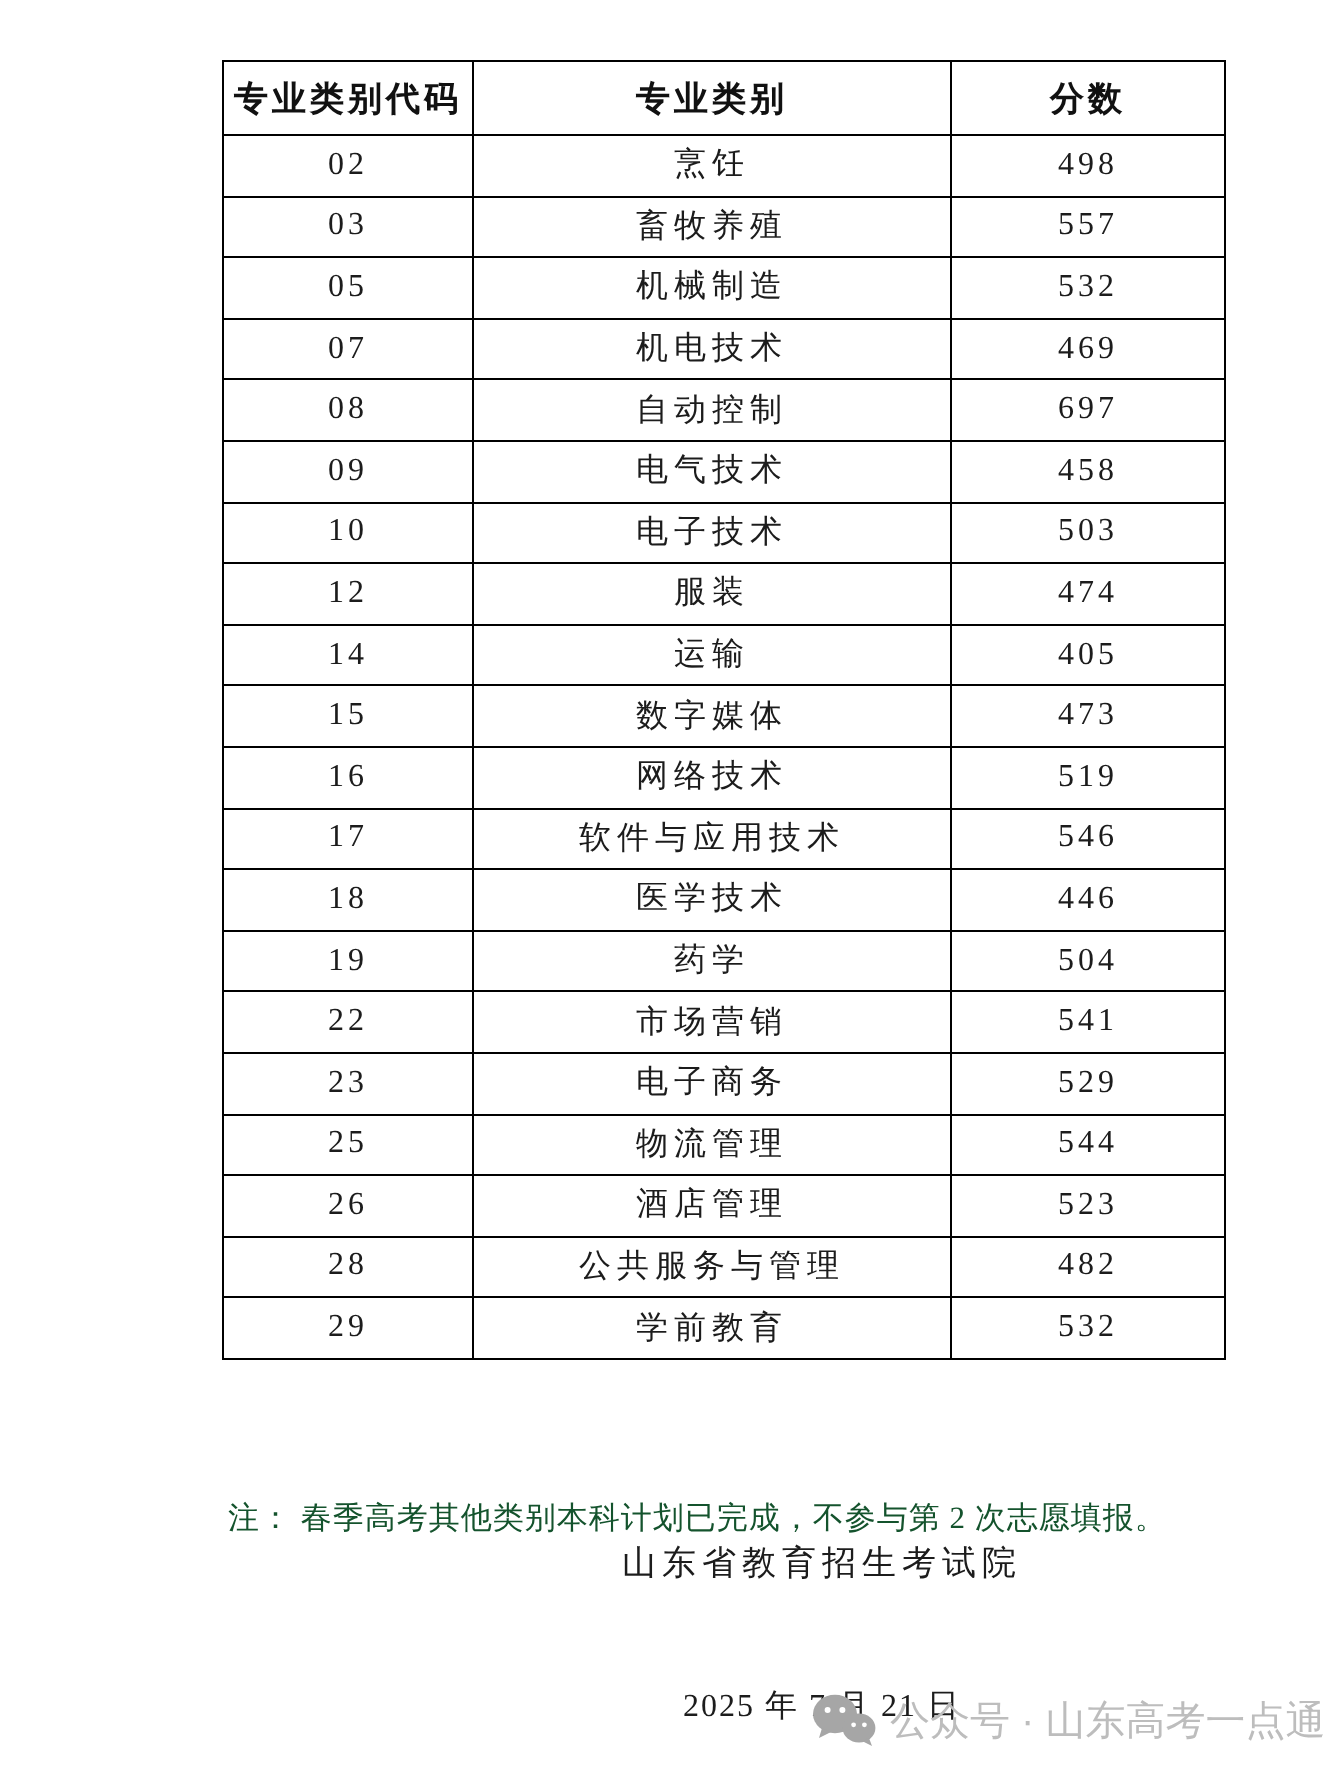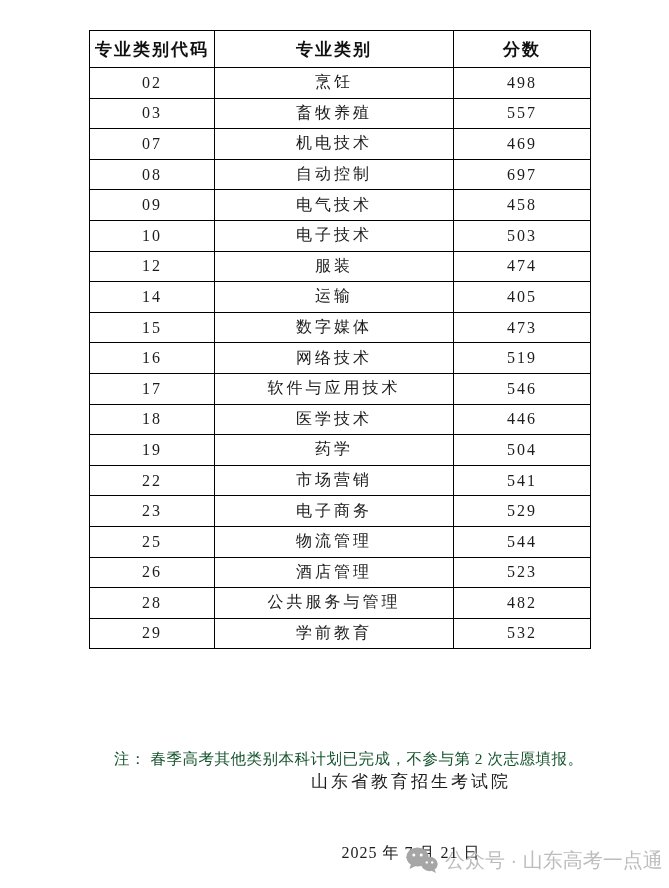--- a/index.html
+++ b/index.html
@@ -8,21 +8,21 @@
     position: relative;
     width: 669px;
     height: 888px;
     background: #ffffff;
     overflow: hidden;
     font-family: "Liberation Serif", "DejaVu Serif", serif;
     color: #1a1a1a;
   }
   table.score-table {
     position: absolute;
-    left: 89px;
+    left: 111px;
     top: 30px;
     width: 501px;
     border-collapse: collapse;
     table-layout: fixed;
   }
   .score-table th, .score-table td {
     border: 1.5px solid #000000;
     text-align: center;
     vertical-align: middle;
     background: #ffffff;
@@ -113,20 +113,25 @@
       <td class="category-cell">烹饪</td>
       <td>498</td>
     </tr>
 
     <tr>
       <td>03</td>
       <td class="category-cell">畜牧养殖</td>
       <td>557</td>
     </tr>
 
+    <tr>
+      <td>05</td>
+      <td class="category-cell">机械制造</td>
+      <td>532</td>
+    </tr>
 
     <tr>
       <td>07</td>
       <td class="category-cell">机电技术</td>
       <td>469</td>
     </tr>
 
     <tr>
       <td>08</td>
       <td class="category-cell">自动控制</td>

